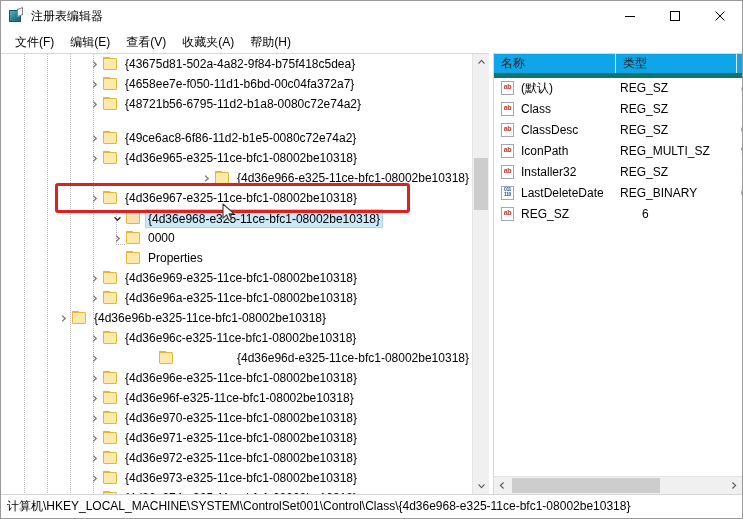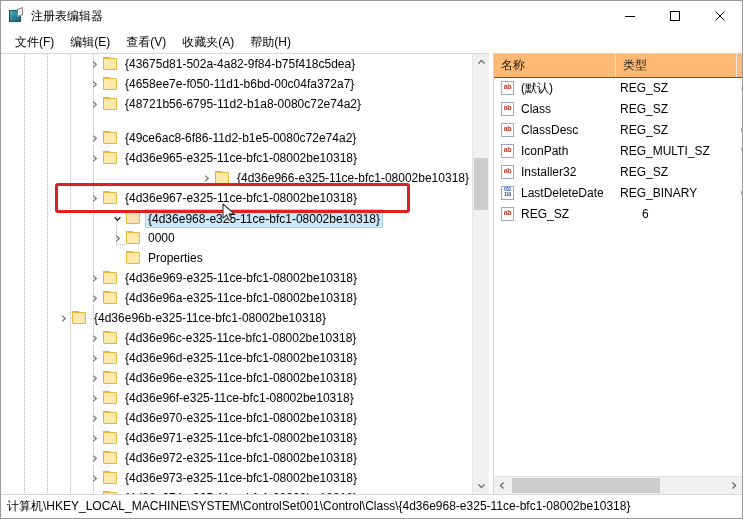--- a/index.html
+++ b/index.html
@@ -256,22 +256,22 @@
     position: relative;
     background: #ffffff;
     border-left: 1px solid #d6d6d6;
     border-top: 1px solid #d6d6d6;
     box-sizing: border-box;
     overflow: hidden;
   }
   .list-header {
     height: 24px;
     display: flex;
-    border-bottom: 1px solid #0f766e;
-    background: #fdba74;
+    border-bottom: 5px solid #0f766e;
+    background: #0ea5e9;
     box-sizing: border-box;
   }
   .col-head {
     position: relative;
     display: flex;
     align-items: center;
     font-size: 12px;
     color: #222222;
     padding-left: 7px;
     box-sizing: border-box;
@@ -583,21 +583,21 @@
                 <svg width="9" height="9" viewBox="0 0 9 9">
                   <polyline points="3.2,1.6 6.2,4.5 3.2,7.4" fill="none" stroke="#767676" stroke-width="1.3"></polyline>
                 </svg>
               </div>
               <div class="folder">
                 <div class="f-tab"></div>
                 <div class="f-back"></div>
               </div>
               <span class="tree-label">{4d36e96c-e325-11ce-bfc1-08002be10318}</span>
             </div>
-            <div class="tree-row" style="padding-left: 85px;">
+            <div class="tree-row" style="padding-left: 85px; justify-content: space-between;">
               <div class="twisty">
                 <svg width="9" height="9" viewBox="0 0 9 9">
                   <polyline points="3.2,1.6 6.2,4.5 3.2,7.4" fill="none" stroke="#767676" stroke-width="1.3"></polyline>
                 </svg>
               </div>
               <div class="folder">
                 <div class="f-tab"></div>
                 <div class="f-back"></div>
               </div>
               <span class="tree-label">{4d36e96d-e325-11ce-bfc1-08002be10318}</span>

